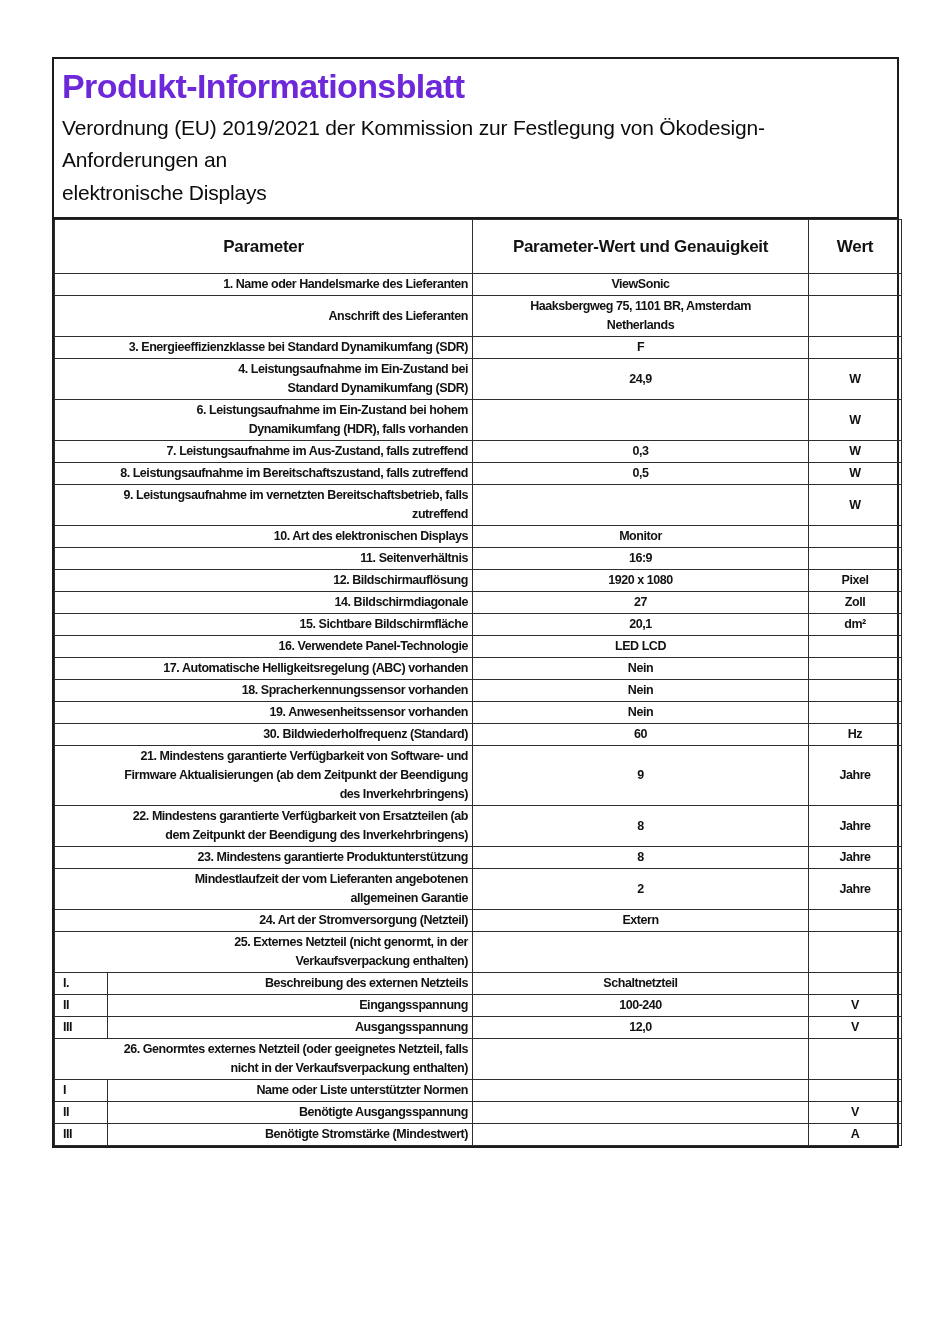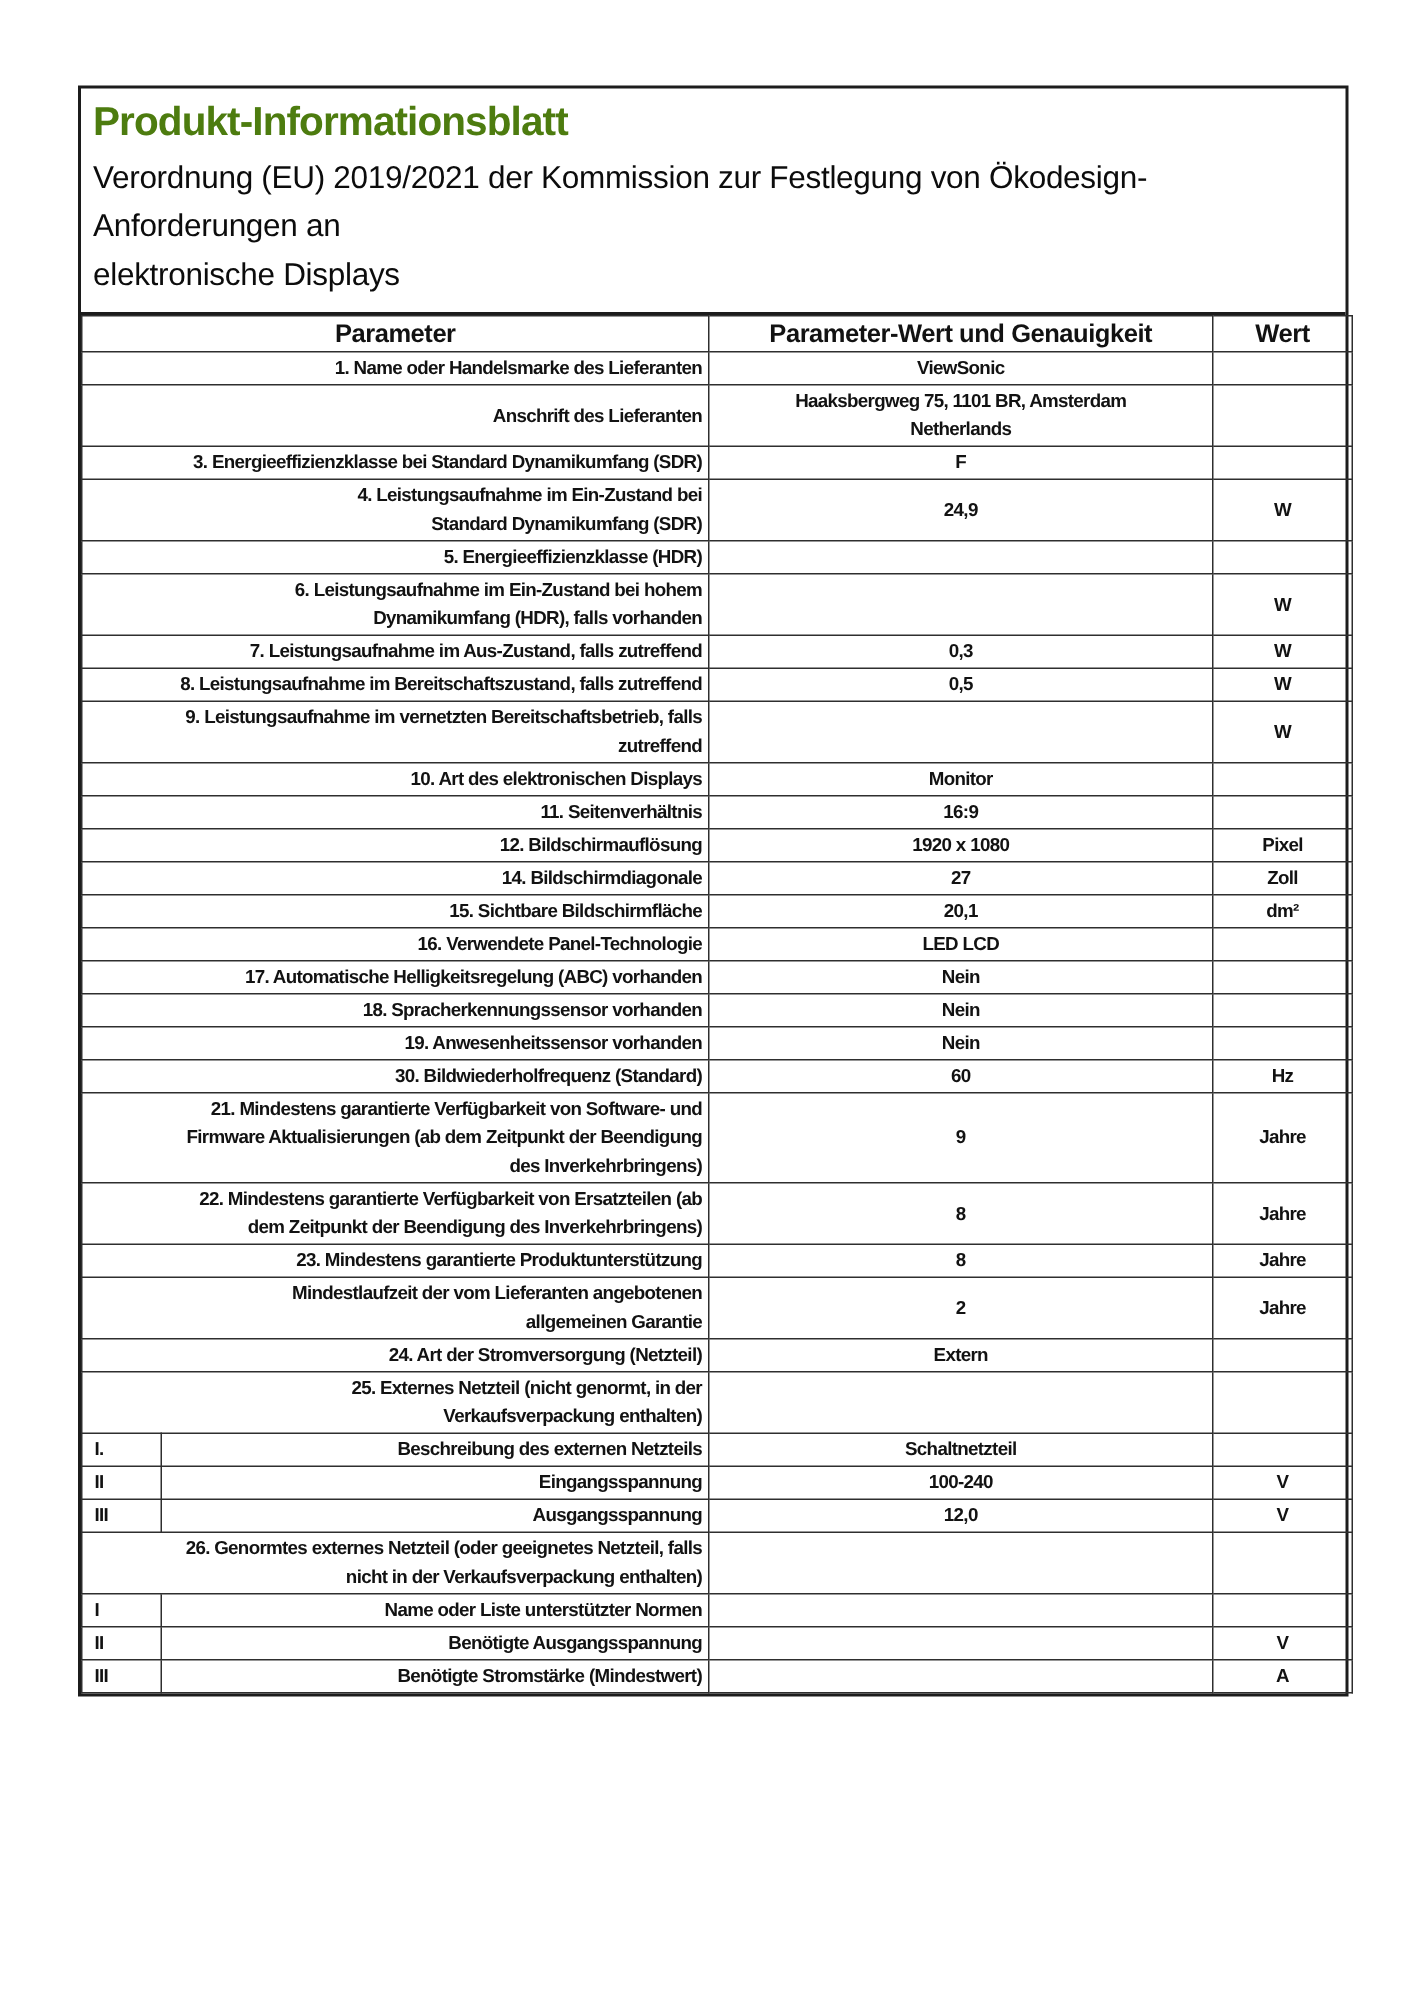--- a/index.html
+++ b/index.html
@@ -14,25 +14,25 @@
     left: 52px; top: 57px;
     width: 847px;
     border: 2px solid #1c1c1c;
     background: #ffffff;
   }
   .title-block {
     padding: 6px 10px 8px 8px;
     border-bottom: 2px solid #1c1c1c;
   }
   .doc-title {
-    font-size: 27px;
+    font-size: 34px;
     font-weight: 700;
     letter-spacing: -0.6px;
     line-height: 1.25;
-    color: #4d7c0f;
+    color: #6d28d9;
   }
   .doc-subtitle {
     margin-top: 4px;
     font-size: 21px;
     line-height: 1.55;
     letter-spacing: -0.2px;
     white-space: pre-line;
     color: #0c0c0c;
   }
   table.fiche {
@@ -50,21 +50,21 @@
     font-size: 12.5px;
     font-weight: 700;
     letter-spacing: -0.45px;
     line-height: 19px;
     overflow: hidden;
   }
   table.fiche th {
     font-size: 17px;
     letter-spacing: -0.3px;
     text-align: center;
-    padding: 1px 2px;
+    padding: 16px 2px;
     line-height: 21px;
   }
   td.param {
     text-align: right;
     padding: 1px 4px 1px 6px;
     white-space: pre-line;
   }
   td.num {
     text-align: left;
     padding: 1px 2px 1px 8px;
@@ -117,25 +117,20 @@
           <td class="value">F</td>
           <td class="unit"></td>
         </tr>
         <tr>
           <td class="param" colspan="2">4. Leistungsaufnahme im Ein-Zustand bei
 Standard Dynamikumfang (SDR)</td>
           <td class="value">24,9</td>
           <td class="unit">W</td>
         </tr>
         <tr>
-          <td class="param" colspan="2">5. Energieeffizienzklasse (HDR)</td>
-          <td class="value"></td>
-          <td class="unit"></td>
-        </tr>
-        <tr>
           <td class="param" colspan="2">6. Leistungsaufnahme im Ein-Zustand bei hohem
 Dynamikumfang (HDR), falls vorhanden</td>
           <td class="value"></td>
           <td class="unit">W</td>
         </tr>
         <tr>
           <td class="param" colspan="2">7. Leistungsaufnahme im Aus-Zustand, falls zutreffend</td>
           <td class="value">0,3</td>
           <td class="unit">W</td>
         </tr>

